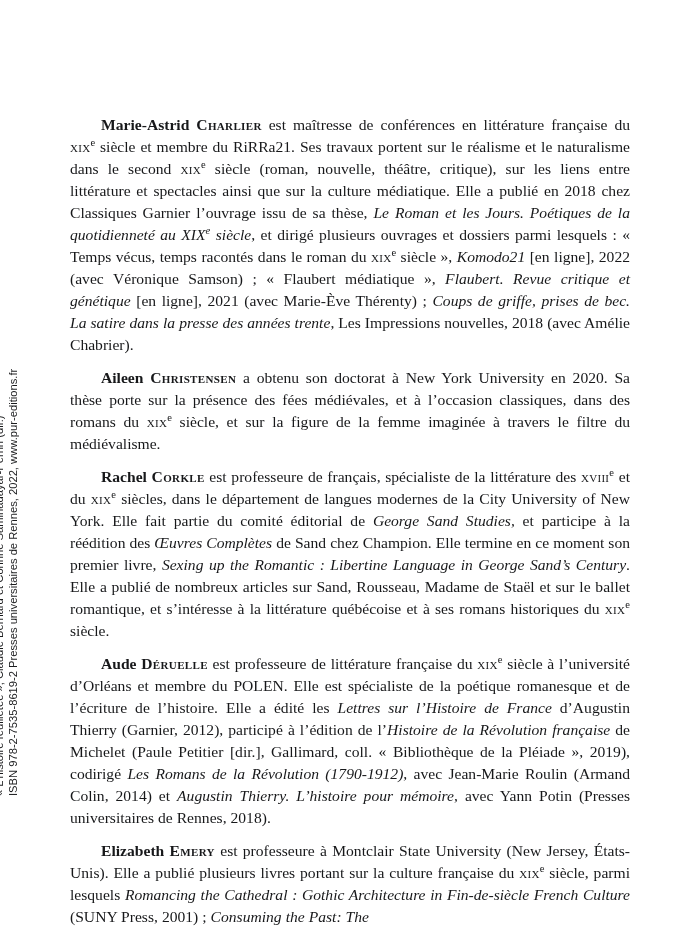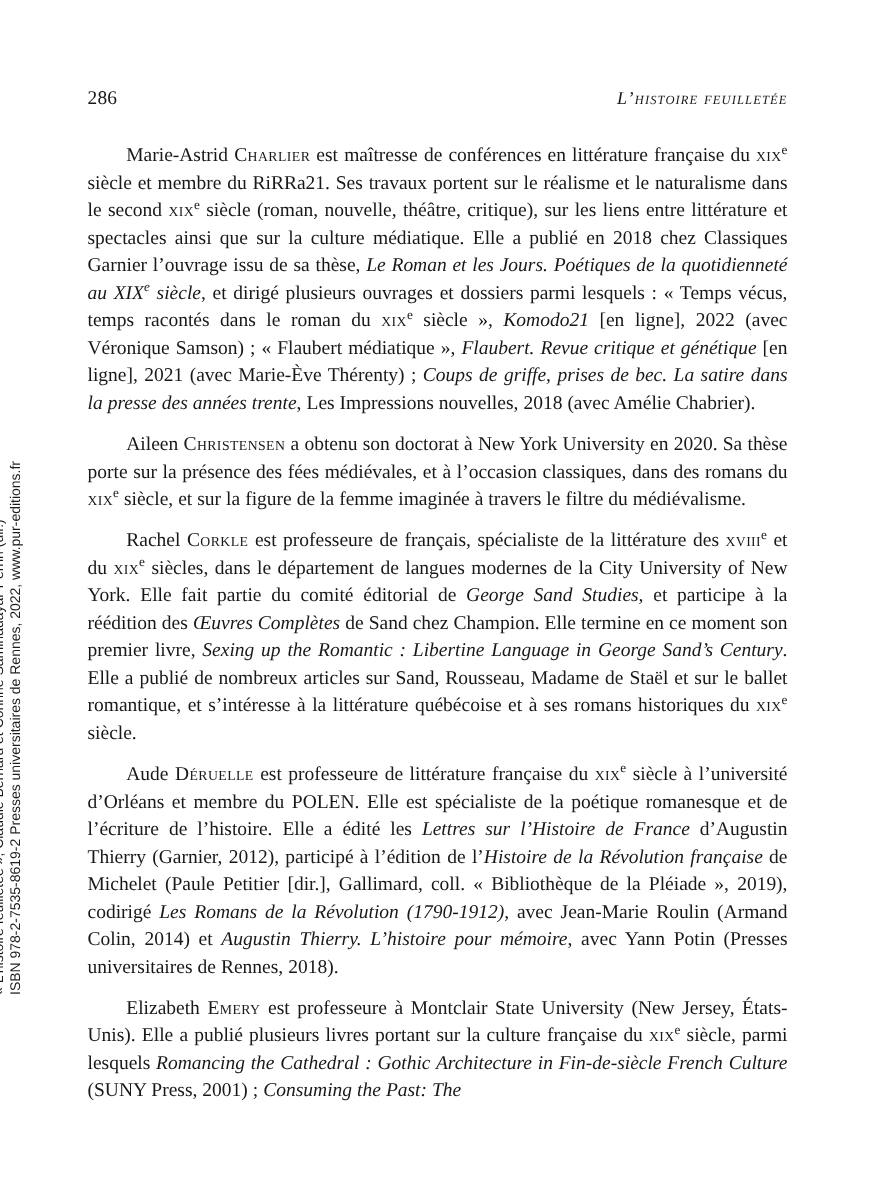--- a/index.html
+++ b/index.html
@@ -55,24 +55,24 @@
     text-justify: inter-word;
     font-size: 15.6px;
     line-height: 22px;
     text-indent: 31px;
     hyphens: manual;
     word-spacing: 0.1px;
   }
   .para:last-child { margin-bottom: 2px; }
 
   .name-first {
-    font-weight: normal;
+    font-weight: bold;
   }
   .name-last {
-    font-weight: normal;
+    font-weight: bold;
     font-variant: small-caps;
     letter-spacing: 0.35px;
   }
   i, .ital { font-style: italic; }
 
   .sc {
     font-variant: small-caps;
     letter-spacing: 0.3px;
   }
   .ord {
@@ -112,24 +112,20 @@
 </head>
 <body>
 
 <div class="page">
 
   <div class="margin-credit">
     <span class="rot line1">« L’histoire feuilletée », Claudie Bernard et Corinne Saminadayar-Perrin (dir.)</span>
     <span class="rot line2">ISBN 978-2-7535-8619-2 Presses universitaires de Rennes, 2022, www.pur-editions.fr</span>
   </div>
 
-  <div class="running-head">
-    <span class="folio">286</span>
-    <span class="head-title">L’histoire feuilletée</span>
-  </div>
 
   <div class="textblock">
 
     <p class="para"><span class="name-first">Marie-Astrid</span> <span class="name-last">Charlier</span><span> est maîtresse de conférences en littérature française du </span><span class="sc">xix</span><span class="ord">e</span><span> siècle et membre du RiRRa21. Ses travaux portent sur le réalisme et le naturalisme dans le second </span><span class="sc">xix</span><span class="ord">e</span><span> siècle (roman, nouvelle, théâtre, critique), sur les liens entre littérature et spectacles ainsi que sur la culture médiatique. Elle a publié en 2018 chez Classiques Garnier l’ouvrage issu de sa thèse, </span><i><span>Le Roman et les Jours. Poétiques de la quotidienneté au XIX</span><span class="ord">e</span><span> siècle</span></i><span>, et dirigé plusieurs ouvrages et dossiers parmi lesquels : « Temps vécus, temps racontés dans le roman du </span><span class="sc">xix</span><span class="ord">e</span><span> siècle », </span><i>Komodo21</i><span> [en ligne], 2022 (avec Véronique Samson) ; « Flaubert médiatique », </span><i>Flaubert. Revue critique et génétique</i><span> [en ligne], 2021 (avec Marie-Ève Thérenty) ; </span><i>Coups de griffe, prises de bec. La satire dans la presse des années trente</i><span>, Les Impressions nouvelles, 2018 (avec Amélie Chabrier).</span></p>
 
     <p class="para"><span class="name-first">Aileen</span> <span class="name-last">Christensen</span><span> a obtenu son doctorat à New York University en 2020. Sa thèse porte sur la présence des fées médiévales, et à l’occasion classiques, dans des romans du </span><span class="sc">xix</span><span class="ord">e</span><span> siècle, et sur la figure de la femme imaginée à travers le filtre du médiévalisme.</span></p>
 
     <p class="para"><span class="name-first">Rachel</span> <span class="name-last">Corkle</span><span> est professeure de français, spécialiste de la littérature des </span><span class="sc">xviii</span><span class="ord">e</span><span> et du </span><span class="sc">xix</span><span class="ord">e</span><span> siècles, dans le département de langues modernes de la City University of New York. Elle fait partie du comité éditorial de </span><i>George Sand Studies,</i><span> et participe à la réédition des </span><i>Œuvres Complètes</i><span> de Sand chez Champion. Elle termine en ce moment son premier livre, </span><i>Sexing up the Romantic : Libertine Language in George Sand’s Century</i><span>. Elle a publié de nombreux articles sur Sand, Rousseau, Madame de Staël et sur le ballet romantique, et s’intéresse à la littérature québécoise et à ses romans historiques du </span><span class="sc">xix</span><span class="ord">e</span><span> siècle.</span></p>
 
     <p class="para"><span class="name-first">Aude</span> <span class="name-last">Déruelle</span><span> est professeure de littérature française du </span><span class="sc">xix</span><span class="ord">e</span><span> siècle à l’université d’Orléans et membre du POLEN. Elle est spécialiste de la poétique romanesque et de l’écriture de l’histoire. Elle a édité les </span><i>Lettres sur l’Histoire de France</i><span> d’Augustin Thierry (Garnier, 2012), participé à l’édition de l’</span><i>Histoire de la Révolution française</i><span> de Michelet (Paule Petitier [dir.], Gallimard, coll. « Bibliothèque de la Pléiade », 2019), codirigé </span><i>Les Romans de la Révolution (1790-1912)</i><span>, avec Jean-Marie Roulin (Armand Colin, 2014) et </span><i>Augustin Thierry. L’histoire pour mémoire</i><span>, avec Yann Potin (Presses universitaires de Rennes, 2018).</span></p>

